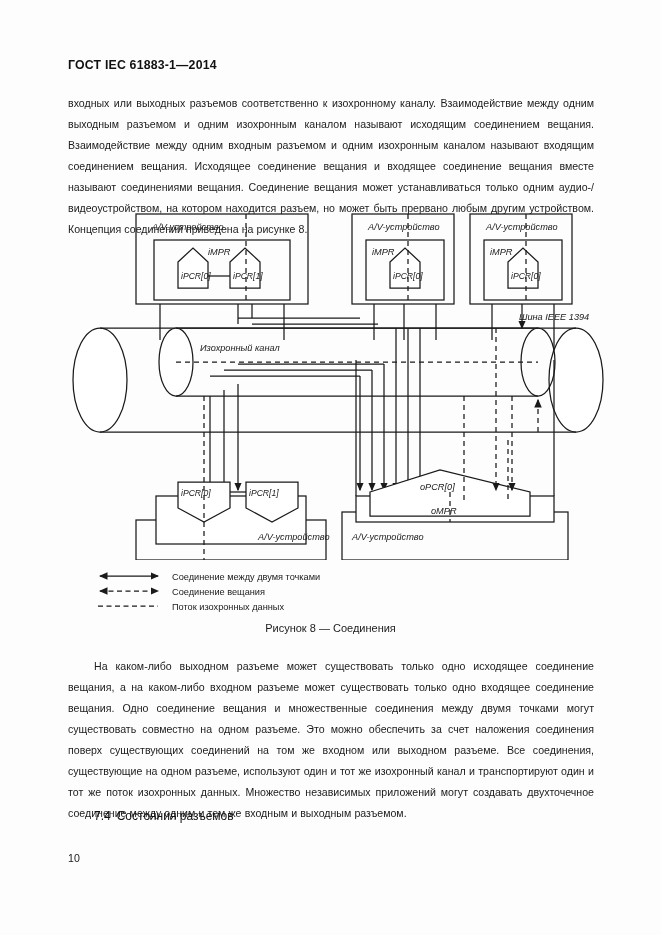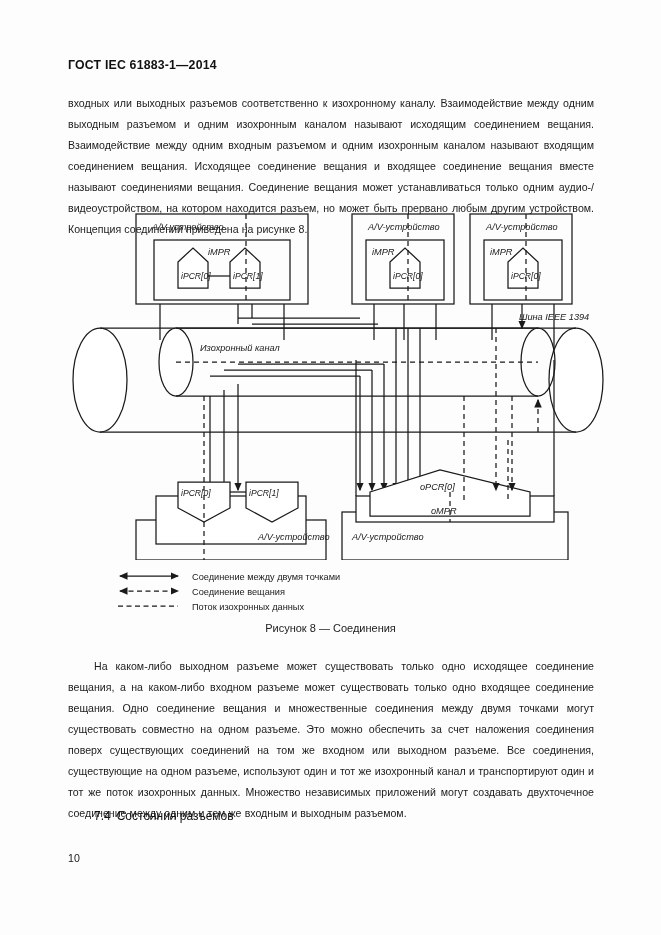--- a/index.html
+++ b/index.html
@@ -61,21 +61,21 @@
   }
   
   .diagram {
     position:absolute;
     left:60px; top:200px;
     width:580px; height:360px;font-style:italic;
   }
   .diagram svg { display:block; }
   .legend {
     position:absolute;
-    left:116px; top:568px;
+    left:96px; top:568px;
     width:320px; height:50px;
   }
   .legend svg { display:block; }
   text { font-family:"Liberation Sans", sans-serif; fill:#1a1a1a; }
 </style>
 </head>
 <body>
 
 <div class="page">
 

